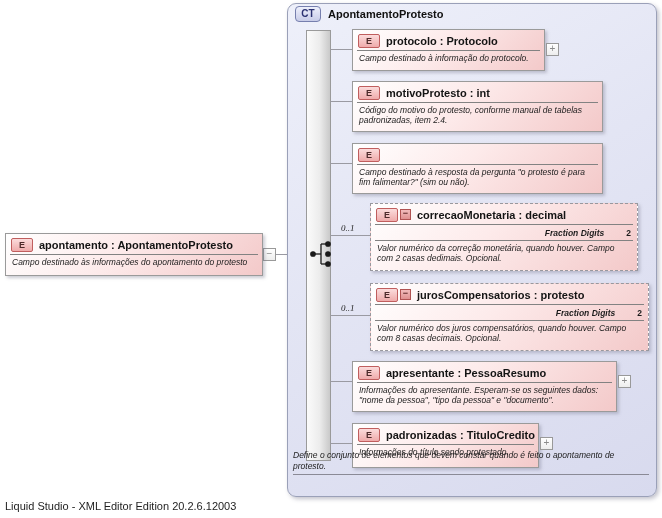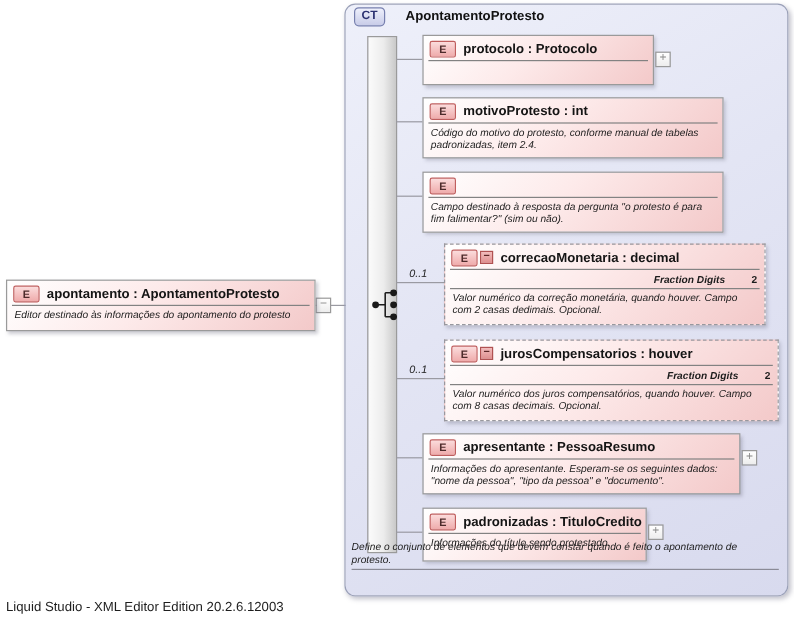--- a/index.html
+++ b/index.html
@@ -24,38 +24,38 @@
   .sep{border-top:1px solid #828282;margin:0 4px;}
   .el-desc{font-style:italic;font-size:8.5px;color:#1c1c1c;padding:2px 6px 3px 6px;line-height:1.22;}
   .facet-row{display:flex;align-items:center;padding:2px 6px 1px 6px;height:12px;justify-content:flex-end;}
   .facet-label{font-style:italic;font-size:8.5px;font-weight:bold;color:#1c1c1c;}
   .facet-value{font-size:8.5px;font-weight:bold;color:#1c1c1c;margin-left:22px;}
 
   
   .ct-box{position:absolute;left:287px;top:3px;width:370px;height:494px;border-radius:9px;
           background:linear-gradient(150deg,#eef0fa 0%,#e3e5f4 45%,#d8daee 100%);
           border:1px solid #9aa0b8;box-shadow:2px 2px 4px rgba(100,100,125,0.4);box-sizing:border-box;}
-  .ct-head{position:absolute;left:295px;top:6px;display:flex;align-items:center;gap:17px;}
+  .ct-head{position:absolute;left:295px;top:6px;display:flex;align-items:center;gap:7px;}
   .ct-badge{width:24px;height:14px;border-radius:4px;background:linear-gradient(#eef0fc,#c8cce8);
             border:1px solid #767fae;color:#2c3272;font-weight:bold;font-size:10px;
             text-align:center;line-height:14px;}
   .ct-title{font-weight:bold;font-size:11px;color:#111;}
 
   
   .seq-bar{position:absolute;left:306px;top:30px;width:25px;height:431px;
            background:linear-gradient(to right,#fbfbfb 0%,#ececec 55%,#c9c9c9 100%);
            border:1px solid #9a9a9a;box-sizing:border-box;}
   .seq-icon{position:absolute;left:308px;top:239px;}
 
   
   .toggle{position:absolute;width:13px;height:13px;background:linear-gradient(#ffffff,#ededed);
           border:1px solid #999;box-sizing:border-box;color:#8a8a8a;font-size:10px;
           line-height:10px;text-align:center;cursor:pointer;}
 
-  .mult{position:absolute;font-style:italic;font-size:9px;color:#1c1c1c;}
+  .mult{position:absolute;font-style:italic;font-size:9px;color:#1c1c1c;font-family:Liberation Serif, serif;}
 
   .ct-note-sep{position:absolute;left:293px;top:474px;width:356px;border-top:1px solid #8a8a96;}
   .ct-note{position:absolute;left:293px;top:450px;width:350px;font-style:italic;
            font-size:8.5px;color:#1c1c1c;line-height:1.25;}
 
   .footer-text{position:absolute;left:5px;top:500px;font-size:11px;color:#1e1e1e;}
 </style>
 </head>
 <body>
 
@@ -63,21 +63,21 @@
 
   <div class="hline" style="left:263px;top:254px;width:50px;"></div>
   <div class="toggle" style="left:263px;top:248px;">−</div>
 
   <div class="el-box" style="left:5px;top:233px;width:258px;height:43px;">
     <div class="el-head">
       <span class="e-icon">E</span>
       <span class="el-title">apontamento : ApontamentoProtesto</span>
     </div>
     <div class="sep"></div>
-    <div class="el-desc">Editor destinado às informações do apontamento do protesto</div>
+    <div class="el-desc">Campo destinado às informações do apontamento do protesto</div>
   </div>
 
   <div class="ct-box"></div>
   <div class="ct-head">
     <span class="ct-badge">CT</span>
     <span class="ct-title">ApontamentoProtesto</span>
   </div>
 
   <div class="seq-bar"></div>
   <div class="seq-icon">
@@ -105,20 +105,21 @@
 
   <div class="mult" style="left:341px;top:223px;">0..1</div>
   <div class="mult" style="left:341px;top:303px;">0..1</div>
 
   <div class="el-box" style="left:352px;top:29px;width:193px;height:42px;">
     <div class="el-head">
       <span class="e-icon">E</span>
       <span class="el-title">protocolo : Protocolo</span>
     </div>
     <div class="sep"></div>
+    <div class="el-desc">Campo destinado à informação do protocolo.</div>
   </div>
   <div class="toggle" style="left:546px;top:43px;">+</div>
 
   <div class="el-box" style="left:352px;top:81px;width:251px;height:51px;">
     <div class="el-head">
       <span class="e-icon">E</span>
       <span class="el-title">motivoProtesto : int</span>
     </div>
     <div class="sep"></div>
     <div class="el-desc">Código do motivo do protesto,  conforme manual de tabelas padronizadas, item 2.4.</div>
@@ -144,21 +145,21 @@
       <span class="facet-value">2</span>
     </div>
     <div class="sep"></div>
     <div class="el-desc">Valor numérico da correção monetária, quando houver. Campo com 2 casas dedimais. Opcional.</div>
   </div>
 
   <div class="el-box dashed" style="left:370px;top:283px;width:279px;height:68px;">
     <div class="el-head">
       <span class="e-icon">E</span>
       <span class="e-minus">−</span>
-      <span class="el-title">jurosCompensatorios : houver</span>
+      <span class="el-title">jurosCompensatorios : protesto</span>
     </div>
     <div class="sep"></div>
     <div class="facet-row">
       <span class="facet-label">Fraction Digits</span>
       <span class="facet-value">2</span>
     </div>
     <div class="sep"></div>
     <div class="el-desc">Valor numérico dos juros compensatórios, quando houver. Campo com 8 casas decimais. Opcional.</div>
   </div>
 

